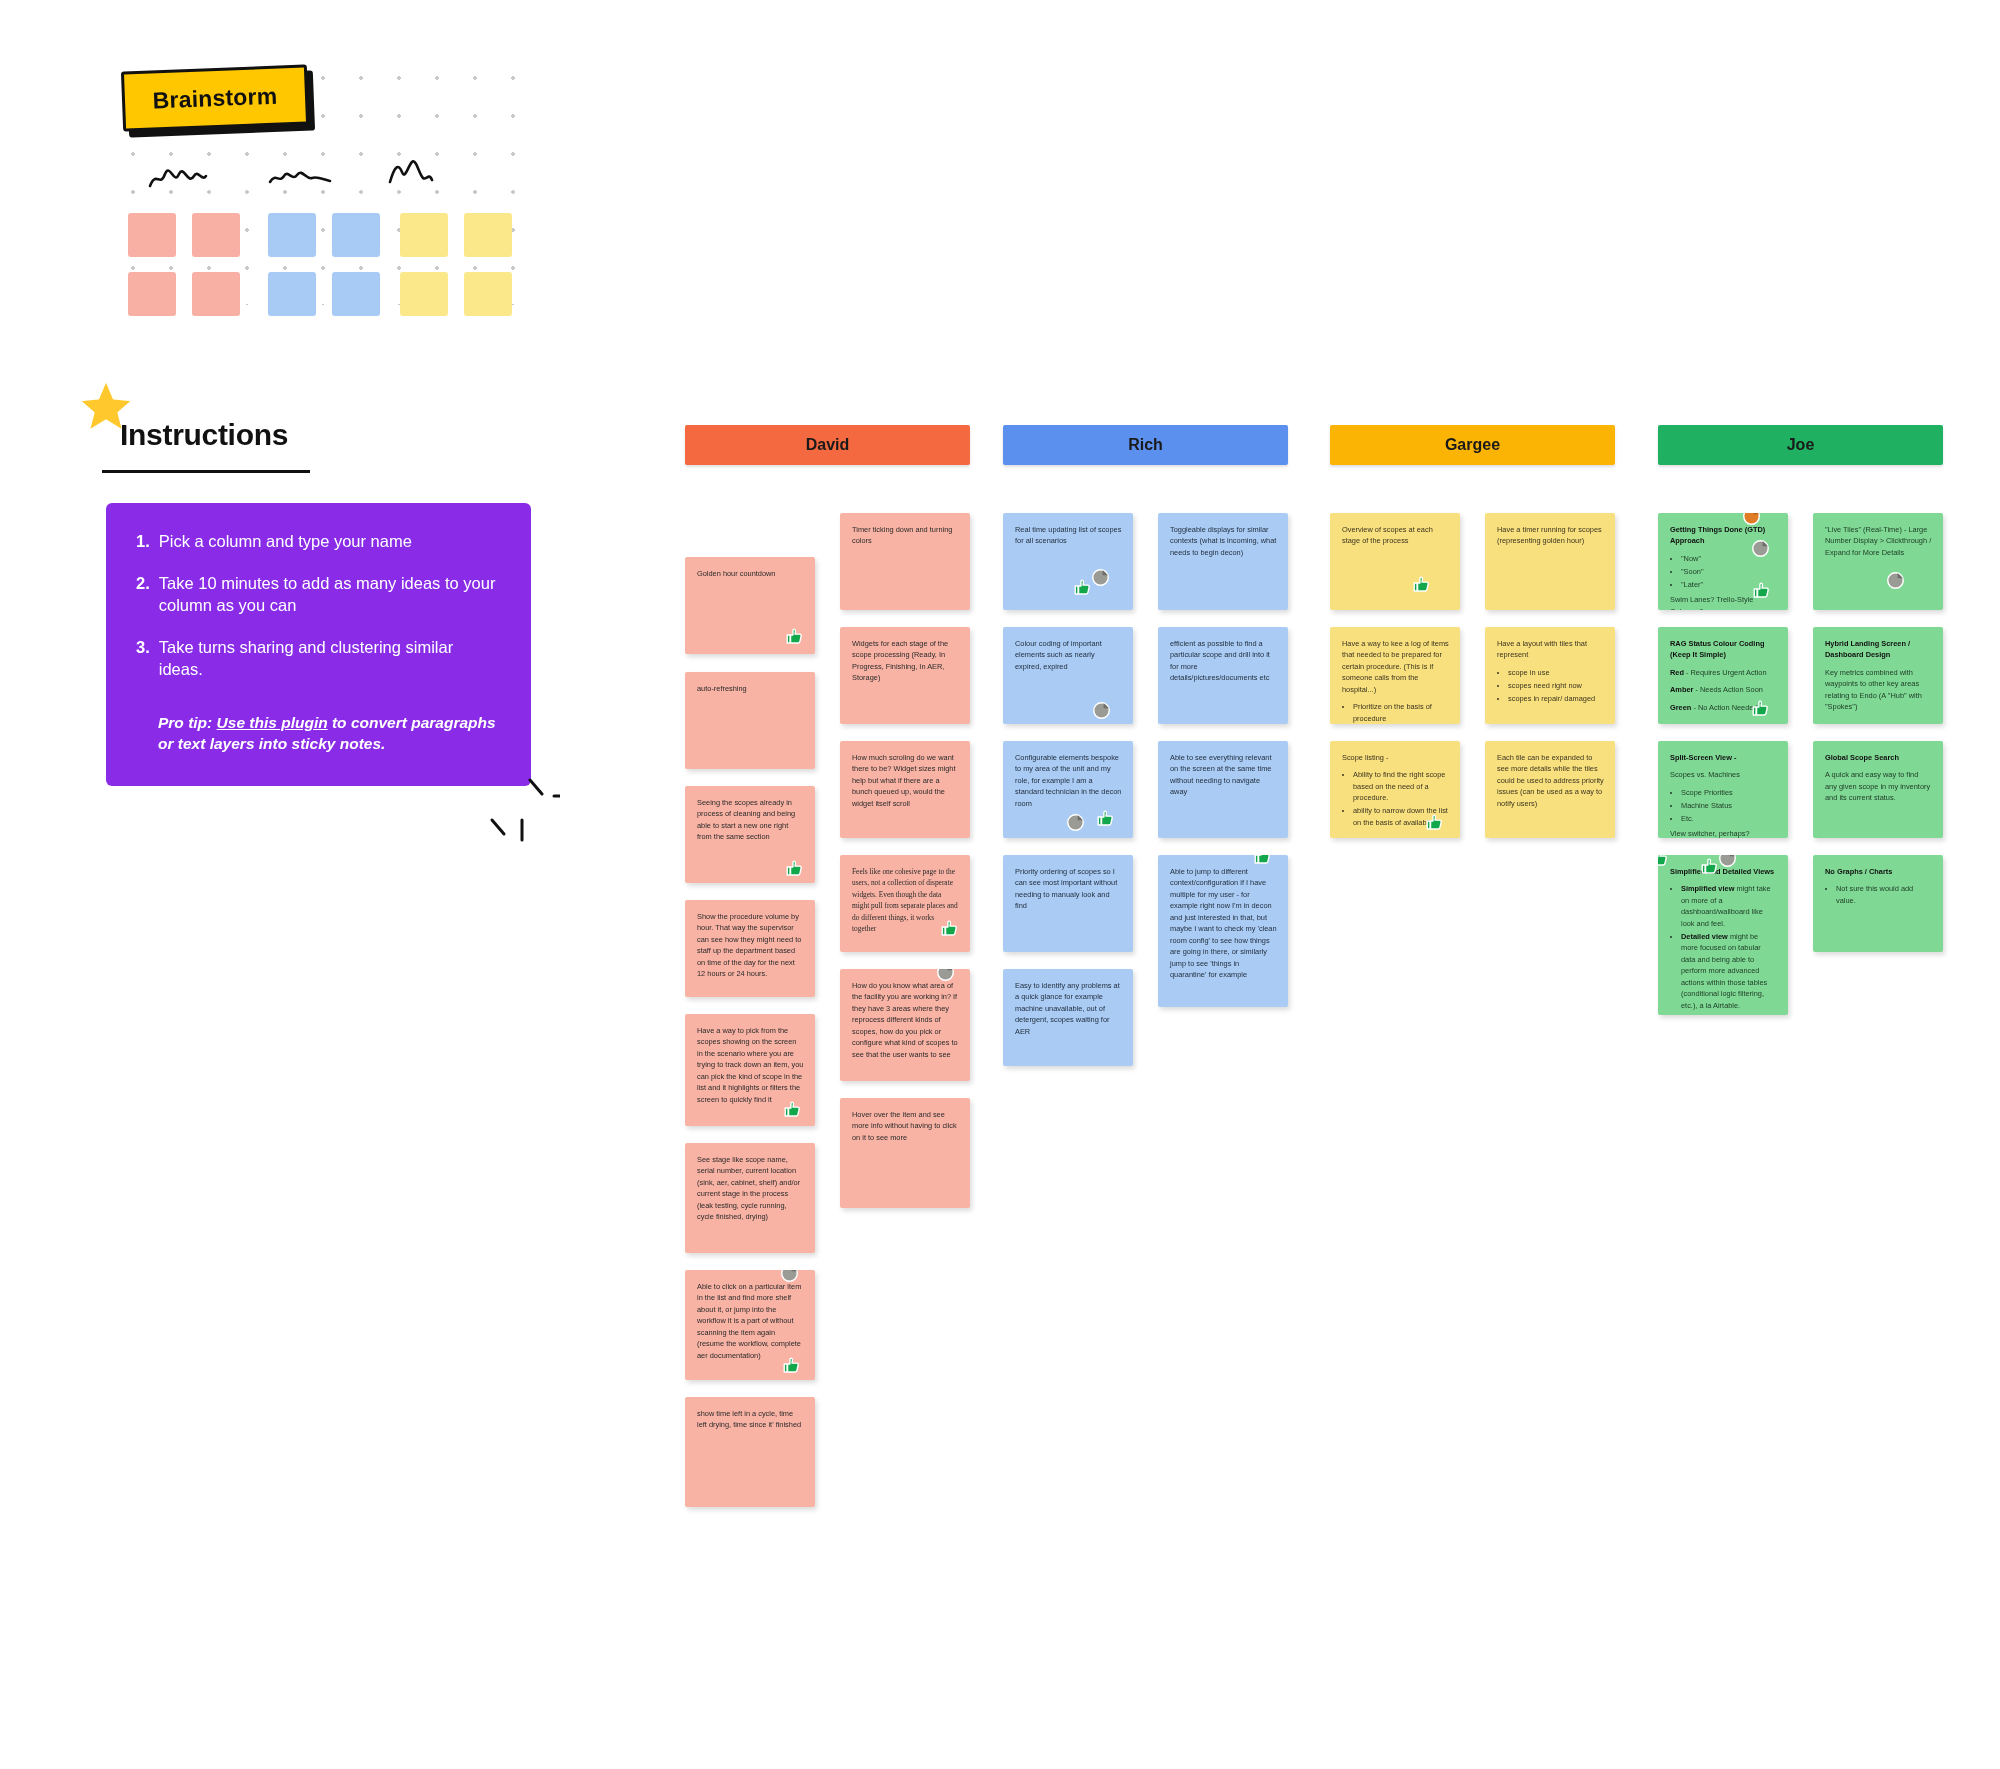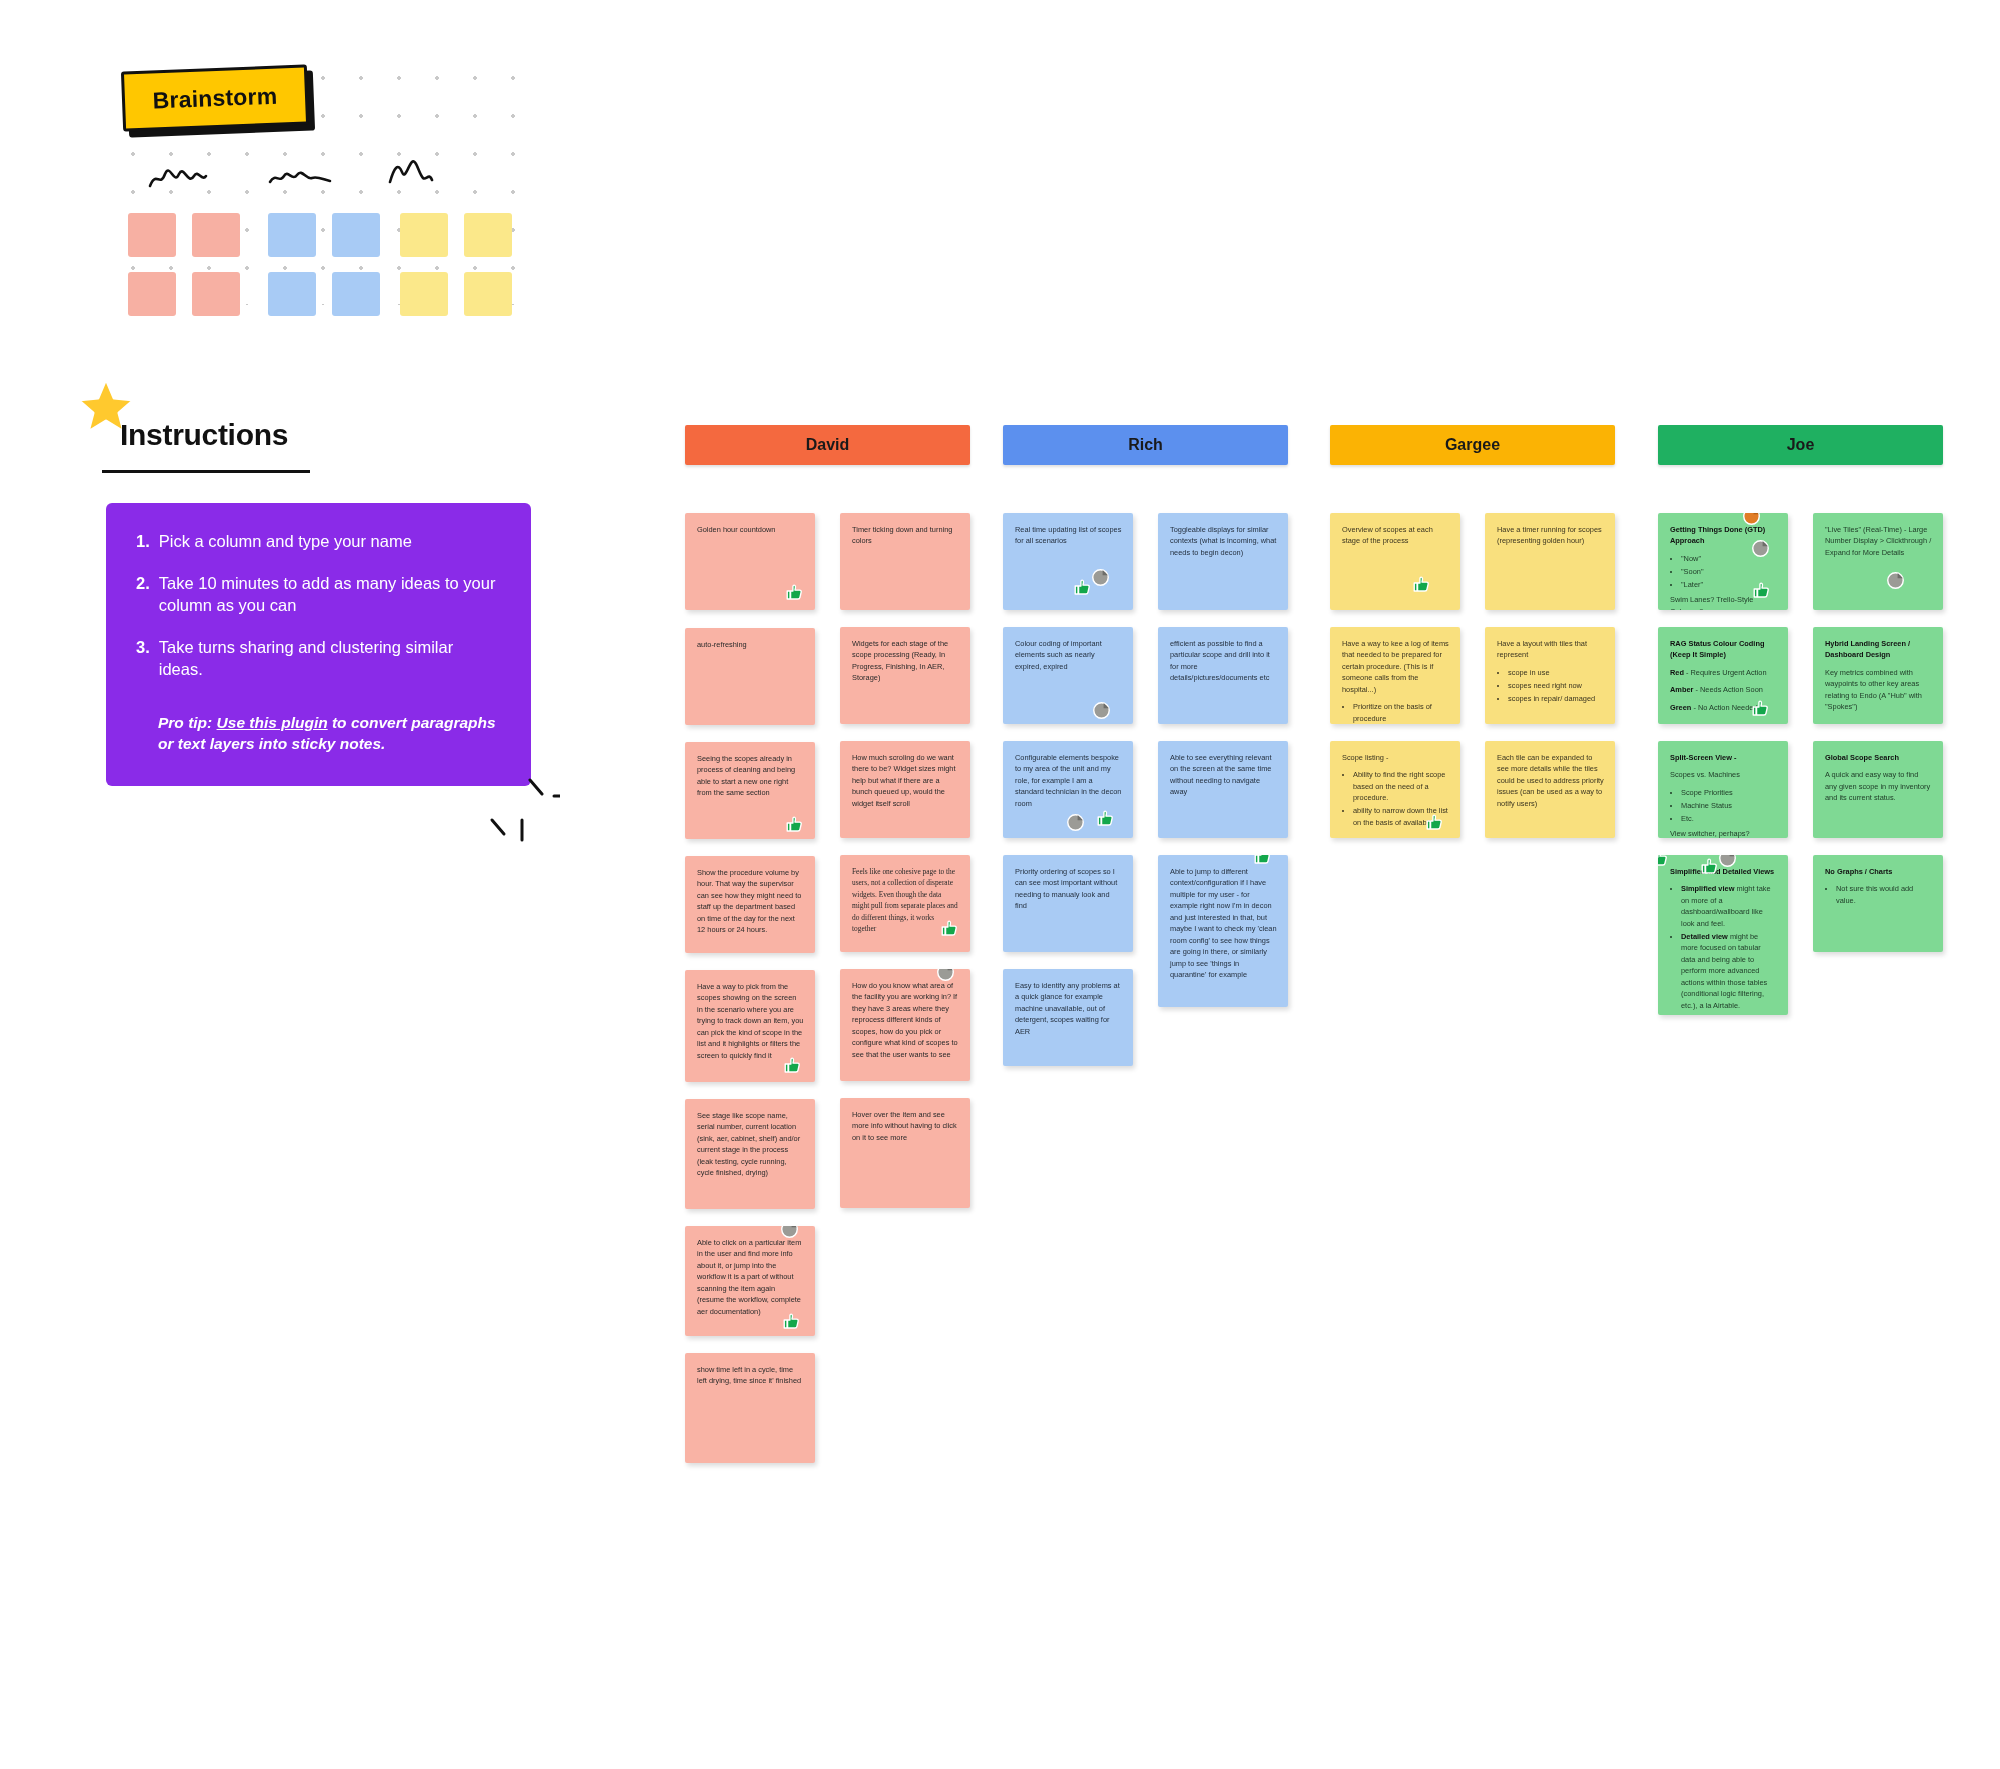--- a/index.html
+++ b/index.html
@@ -186,21 +186,21 @@
     <path d="M84 18 L92 18" stroke="#111" stroke-width="3" stroke-linecap="round" fill="none"></path>
     <path d="M22 42 L34 56" stroke="#111" stroke-width="3" stroke-linecap="round" fill="none"></path>
     <path d="M52 42 L52 62" stroke="#111" stroke-width="3" stroke-linecap="round" fill="none"></path>
   </svg>
 
   <div id="columns-root">
       <div class="col" style="left: 685px;">
         <div class="col-header hdr-david">David</div>
         <div class="notes-grid">
           <div class="note-col" style="left: 0px;">
-            <div class="note n-pink" style="height: 97px;">
+            <div class="note n-pink" style="height: 97px; margin-top: 44px;">
               <p>Golden hour countdown</p>
               <span class="sticker" style="left: 100px; top: 70px;">
                 <svg viewBox="0 0 24 24">
                   <path d="M7 10 L10 10 L10 4.5 C10 3 11.5 2.2 12.6 3.1 C13.4 3.8 13.3 5 13.1 6.2 L12.6 9 L18.5 9 C19.9 9 20.8 10.2 20.4 11.5 L18.9 18.2 C18.6 19.5 17.6 20.3 16.4 20.3 L7 20.3 Z M2.8 10 L6.4 10 L6.4 20.3 L2.8 20.3 Z" fill="#13A74B" stroke="#ffffff" stroke-width="1.8" stroke-linejoin="round"></path>
                 </svg>
               </span>
             </div>
             <div class="note n-pink" style="height: 97px; margin-top: 18px;">
               <p>auto-refreshing</p>
             </div>
@@ -220,21 +220,21 @@
               <span class="sticker" style="left: 98px; top: 86px;">
                 <svg viewBox="0 0 24 24">
                   <path d="M7 10 L10 10 L10 4.5 C10 3 11.5 2.2 12.6 3.1 C13.4 3.8 13.3 5 13.1 6.2 L12.6 9 L18.5 9 C19.9 9 20.8 10.2 20.4 11.5 L18.9 18.2 C18.6 19.5 17.6 20.3 16.4 20.3 L7 20.3 Z M2.8 10 L6.4 10 L6.4 20.3 L2.8 20.3 Z" fill="#13A74B" stroke="#ffffff" stroke-width="1.8" stroke-linejoin="round"></path>
                 </svg>
               </span>
             </div>
             <div class="note n-pink" style="height: 110px;">
               <p>See stage like scope name, serial number, current location (sink, aer, cabinet, shelf) and/or current stage in the process (leak testing, cycle running, cycle finished, drying)</p>
             </div>
             <div class="note n-pink" style="height: 110px;">
-              <p>Able to click on a particular item in the user and find more info about it, or jump into the workflow it is a part of without scanning the item again (resume the workflow, complete aer documentation)</p>
+              <p>Able to click on a particular item in the list and find more shelf about it, or jump into the workflow it is a part of without scanning the item again (resume the workflow, complete aer documentation)</p>
               <span class="sticker" style="left: 95px; top: -6px;">
                 <svg viewBox="0 0 24 24">
                   <path d="M12 2.2 C17.4 2.2 21.8 6.4 21.8 11.8 C21.8 17.2 17.4 21.8 12 21.8 C6.6 21.8 2.2 17.2 2.2 11.8 C2.2 6.4 6.6 2.2 12 2.2 Z" fill="#9B9B96" stroke="#ffffff" stroke-width="1.8"></path>
                   <path d="M14.8 2.6 L21.4 9.2 L15.2 9.2 C14.8 9.2 14.6 8.8 14.6 8.4 Z" fill="#6E6E6A"></path>
                 </svg>
               </span>
               <span class="sticker" style="left: 97px; top: 86px;">
                 <svg viewBox="0 0 24 24">
                   <path d="M7 10 L10 10 L10 4.5 C10 3 11.5 2.2 12.6 3.1 C13.4 3.8 13.3 5 13.1 6.2 L12.6 9 L18.5 9 C19.9 9 20.8 10.2 20.4 11.5 L18.9 18.2 C18.6 19.5 17.6 20.3 16.4 20.3 L7 20.3 Z M2.8 10 L6.4 10 L6.4 20.3 L2.8 20.3 Z" fill="#13A74B" stroke="#ffffff" stroke-width="1.8" stroke-linejoin="round"></path>
                 </svg>

